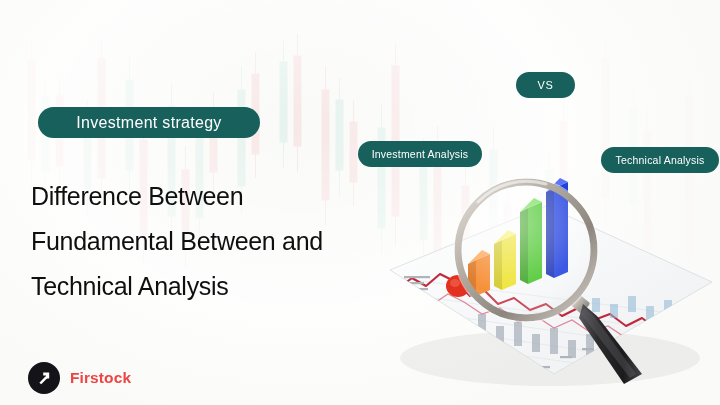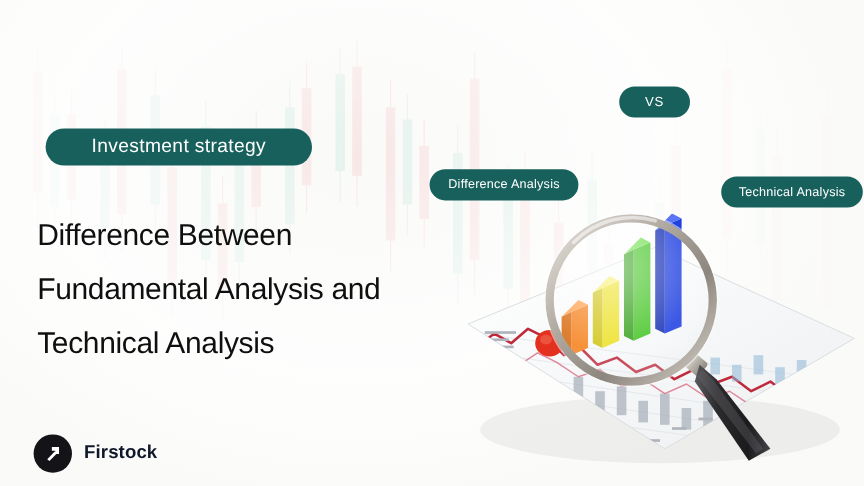--- a/index.html
+++ b/index.html
@@ -107,21 +107,21 @@
     width: 32px; height: 32px;
     border-radius: 50%;
     background: #131318;
     display: flex;
     align-items: center;
     justify-content: center;
   }
   #brand-name {
     font-size: 15.5px;
     font-weight: bold;
-    color: #0f172a;
+    color: #ef4444;
     letter-spacing: 0.1px;
   }
 
   
   #hero {
     position: absolute;
     left: 378px; top: 178px;
     width: 342px; height: 215px;
   }
   #hero svg { display: block; }
@@ -347,27 +347,27 @@
         <circle cx="148" cy="72" r="72" fill="none" stroke="#ffffff" stroke-width="1.2" opacity="0.5"></circle>
         <path d="M 100 24 A 68 68 0 0 1 168 6" fill="none" stroke="#ffffff" stroke-width="3" opacity="0.55" stroke-linecap="round"></path>
       </g>
     </svg>
   </div>
 
   <div class="pill" id="pill-investment">Investment strategy</div>
 
   <div class="pill" id="pill-vs">VS</div>
 
-  <div class="pill" id="pill-fundamental">Difference Analysis</div>
+  <div class="pill" id="pill-fundamental">Investment Analysis</div>
 
   <div class="pill" id="pill-technical">Technical Analysis</div>
 
   <h1 id="headline">
     <span class="hl-line">Difference Between</span>
-    <span class="hl-line">Fundamental Analysis and</span>
+    <span class="hl-line">Fundamental Between and</span>
     <span class="hl-line">Technical Analysis</span>
   </h1>
 
   <div id="brand">
     <div id="brand-logo">
       <svg width="18" height="18" viewBox="0 0 18 18" xmlns="http://www.w3.org/2000/svg">
         <path d="M4.2 13.6 L11.0 6.6 L8.2 6.6 L8.2 3.4 L14.2 3.4 L14.2 9.4 L11.0 9.4 L11.0 6.6 Z" fill="#ffffff"></path>
         <path d="M4.4 13.8 L10.6 7.2 L12.4 9.0 L6.2 15.2 Z" fill="#ffffff"></path>
       </svg>
     </div>

